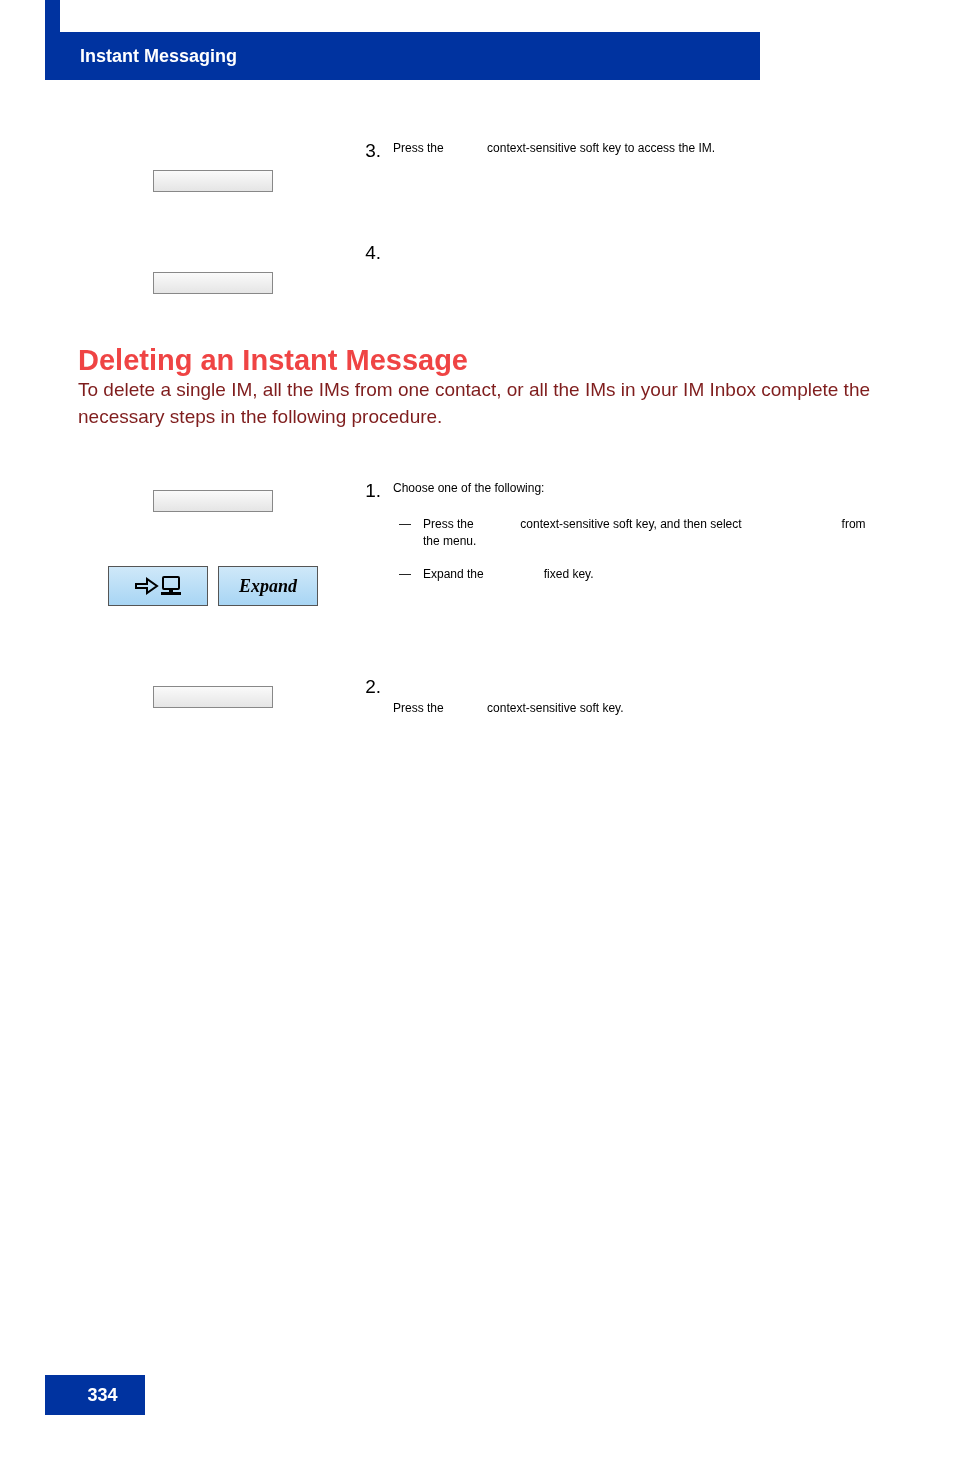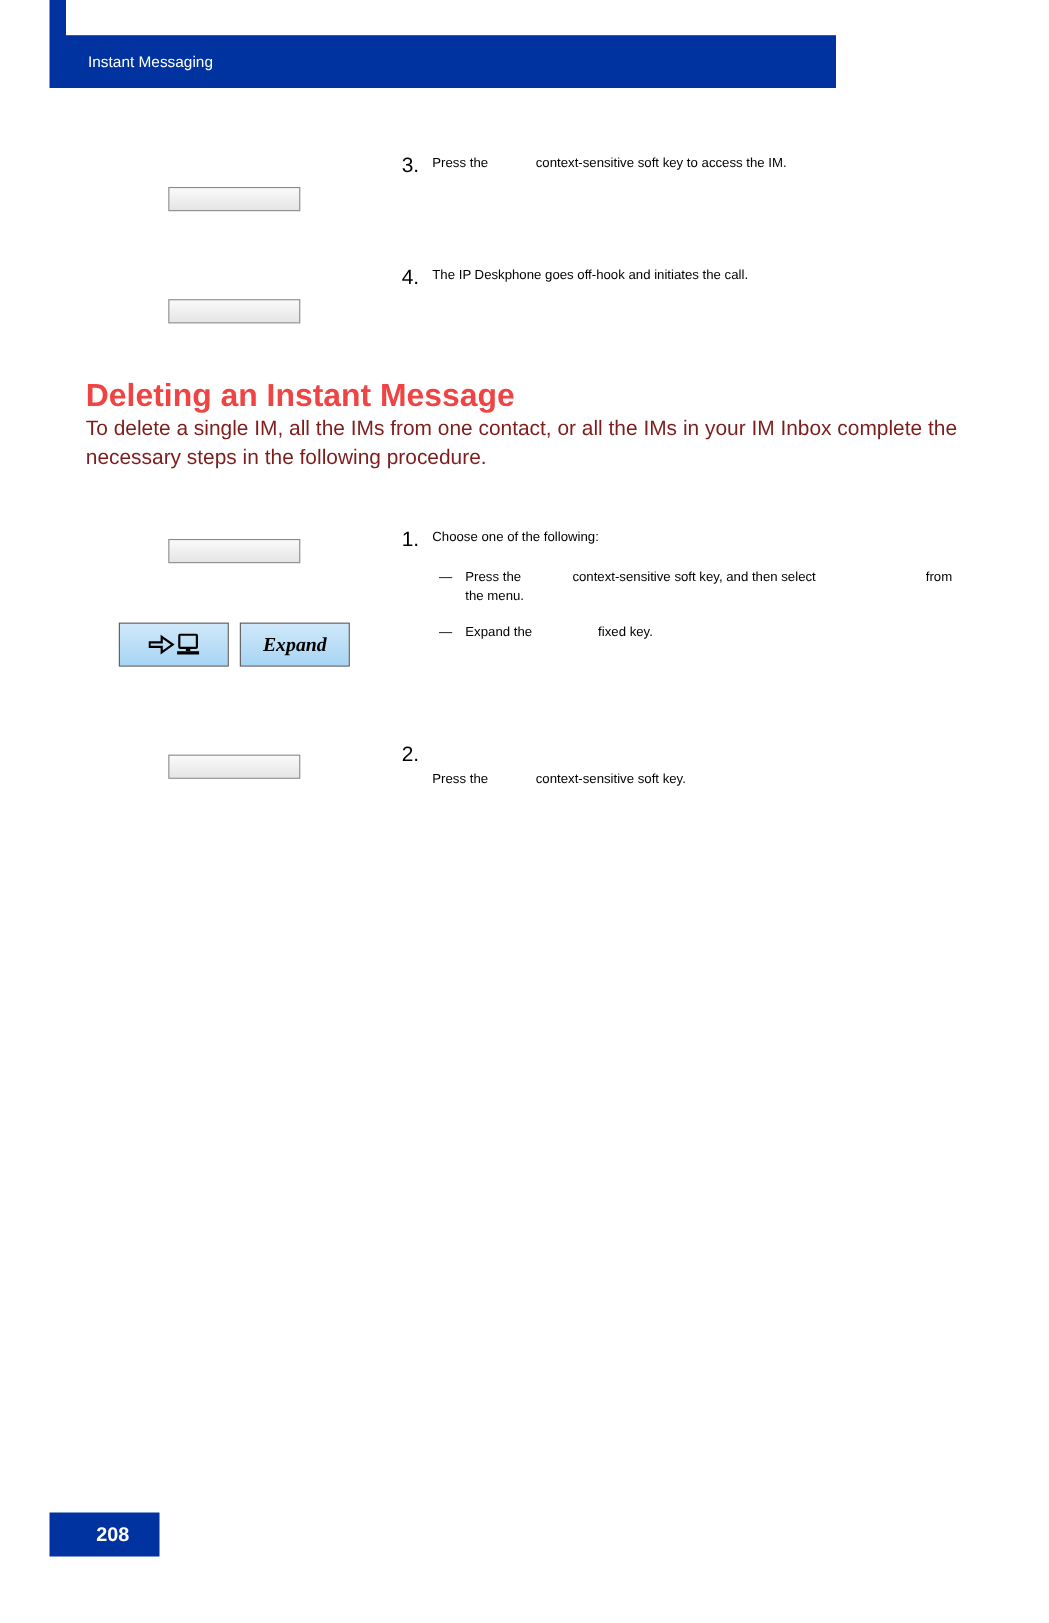--- a/index.html
+++ b/index.html
@@ -24,22 +24,22 @@
       top: 32px;
       width: 700px;
       height: 48px;
       background: #0033a0;
       display: flex;
       align-items: center;
       padding-left: 20px;
     }
     .header-text {
       color: #fff;
-      font-weight: normal;
-      font-size: 14px;
+      font-weight: bold;
+      font-size: 18px;
     }
     .content {
       position: absolute;
       left: 78px;
       top: 140px;
       width: 800px;
     }
     .step-row {
       display: flex;
       align-items: flex-start;
@@ -185,21 +185,20 @@
       <p style="white-space:pre-wrap;">Press the             context-sensitive soft key to access the IM.</p>
     </div>
   </div>
 
   <div class="step-row">
     <div class="step-img-col">
       <div class="softkey-btn"></div>
     </div>
     <div class="step-num-col">4.</div>
     <div class="step-text-col">
-      <p>The IP Deskphone goes off-hook and initiates the call.</p>
     </div>
   </div>
 
   <h2 class="section-heading">Deleting an Instant Message</h2>
   <p class="intro-para">To delete a single IM, all the IMs from one contact, or all the IMs in your IM Inbox complete the necessary steps in the following procedure.</p>
 
   <div class="step-row" style="margin-bottom:70px;">
     <div class="step-img-col" style="padding-top:10px;">
       <div class="img-stack">
         <div class="softkey-btn"></div>
@@ -245,14 +244,14 @@
     <div class="step-num-col">2.</div>
     <div class="step-text-col">
       <p style="white-space:pre-wrap;margin-top:24px;">Press the             context-sensitive soft key.</p>
     </div>
   </div>
 
 </div>
 
 <div class="blue-bar-bottom-left"></div>
 <div class="page-footer-tab">
-  <span class="page-number">208</span>
+  <span class="page-number">334</span>
 </div>
 
 </body></html>

